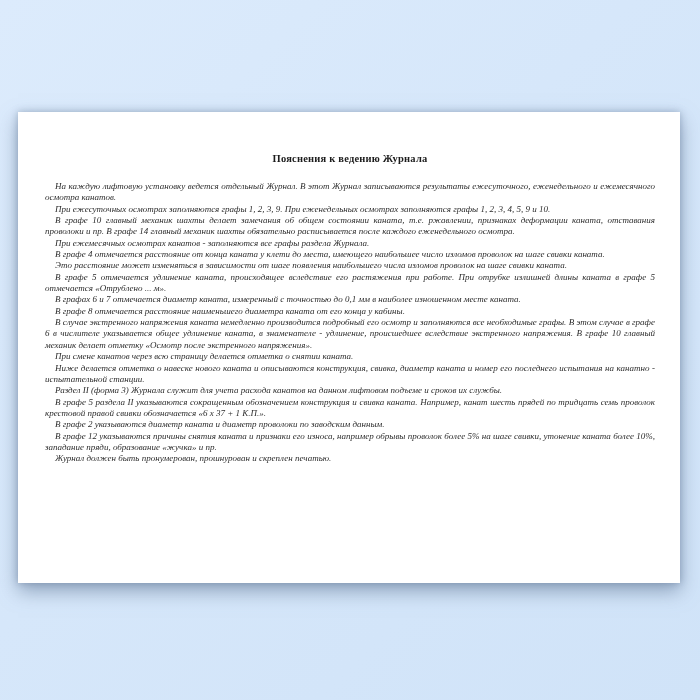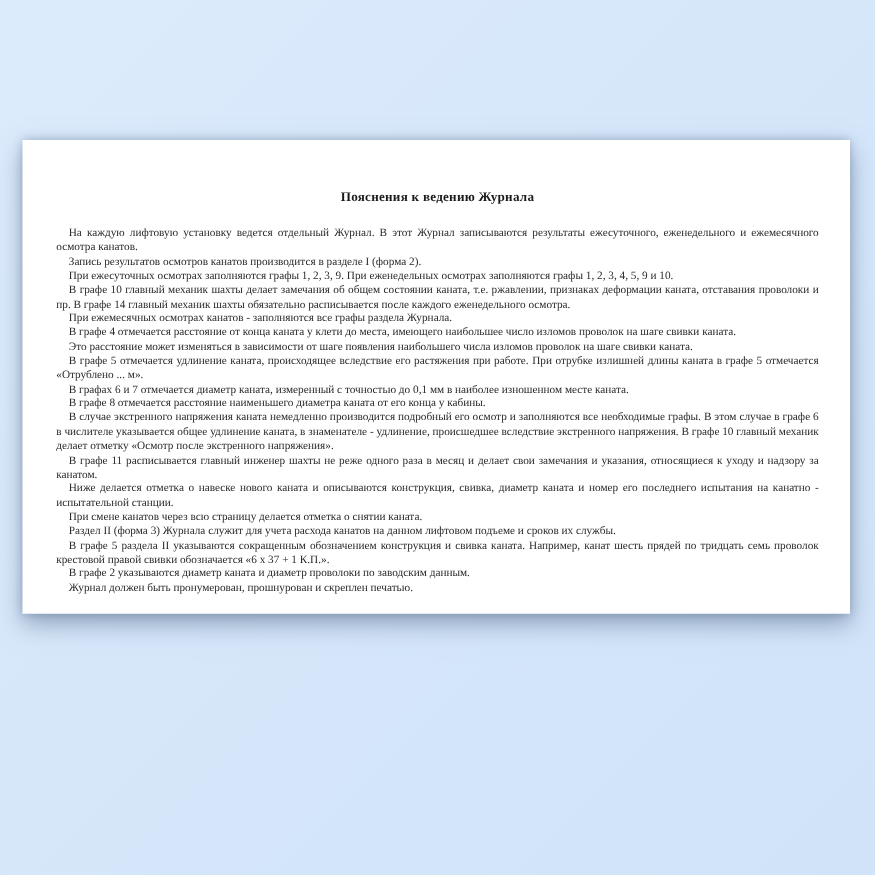--- a/index.html
+++ b/index.html
@@ -12,21 +12,21 @@
     overflow: hidden;
     position: relative;
     background: linear-gradient(135deg, #dcebfc 0%, #d6e7fa 45%, #d0e3f8 100%);
     font-family: "Liberation Serif", serif;
   }
   .page {
     position: absolute;
     left: 18px;
     top: 112px;
     width: 662px;
-    height: 379px;
+    height: 471px;
     background: #ffffff;
     box-shadow:
       0 8px 18px rgba(96, 118, 148, 0.60),
       0 0 7px rgba(96, 118, 148, 0.45);
     box-sizing: border-box;
     padding: 41px 25px 0 27px;
   }
   .doc-title {
     margin: 0 0 17px 0;
     text-align: center;
@@ -35,40 +35,40 @@
     color: #1c1c1c;
     letter-spacing: 0.2px;
   }
   .doc-body p {
     margin: 0;
     font-size: 9px;
     line-height: 11.35px;
     color: #2b2b2b;
     text-align: justify;
     text-indent: 10px;
+    font-style: italic;
   }
 </style>
 </head>
 <body>
 
 <div class="page">
   <h1 class="doc-title">Пояснения к ведению Журнала</h1>
   <div class="doc-body">
     <p>На каждую лифтовую установку ведется отдельный Журнал. В этот Журнал записываются результаты ежесуточного, еженедельного и ежемесячного осмотра канатов.</p>
-    <p>Запись результатов осмотров канатов производится в разделе I (форма 2).</p>
     <p>При ежесуточных осмотрах заполняются графы 1, 2, 3, 9. При еженедельных осмотрах заполняются графы 1, 2, 3, 4, 5, 9 и 10.</p>
     <p>В графе 10 главный механик шахты делает замечания об общем состоянии каната, т.е. ржавлении, признаках деформации каната, отставания проволоки и пр. В графе 14 главный механик шахты обязательно расписывается после каждого еженедельного осмотра.</p>
     <p>При ежемесячных осмотрах канатов - заполняются все графы раздела Журнала.</p>
     <p>В графе 4 отмечается расстояние от конца каната у клети до места, имеющего наибольшее число изломов проволок на шаге свивки каната.</p>
     <p>Это расстояние может изменяться в зависимости от шаге появления наибольшего числа изломов проволок на шаге свивки каната.</p>
     <p>В графе 5 отмечается удлинение каната, происходящее вследствие его растяжения при работе. При отрубке излишней длины каната в графе 5 отмечается «Отрублено ... м».</p>
     <p>В графах 6 и 7 отмечается диаметр каната, измеренный с точностью до 0,1 мм в наиболее изношенном месте каната.</p>
     <p>В графе 8 отмечается расстояние наименьшего диаметра каната от его конца у кабины.</p>
     <p>В случае экстренного напряжения каната немедленно производится подробный его осмотр и заполняются все необходимые графы. В этом случае в графе 6 в числителе указывается общее удлинение каната, в знаменателе - удлинение, происшедшее вследствие экстренного напряжения. В графе 10 главный механик делает отметку «Осмотр после экстренного напряжения».</p>
-    <p>В графе 11 расписывается главный инженер шахты не реже одного раза в месяц и делает свои замечания и указания, относящиеся к уходу и надзору за канатом.</p>
+    <p>При смене канатов через всю страницу делается отметка о снятии каната.</p>
     <p>Ниже делается отметка о навеске нового каната и описываются конструкция, свивка, диаметр каната и номер его последнего испытания на канатно - испытательной станции.</p>
-    <p>При смене канатов через всю страницу делается отметка о снятии каната.</p>
     <p>Раздел II (форма 3) Журнала служит для учета расхода канатов на данном лифтовом подъеме и сроков их службы.</p>
     <p>В графе 5 раздела II указываются сокращенным обозначением конструкция и свивка каната. Например, канат шесть прядей по тридцать семь проволок крестовой правой свивки обозначается «6 х 37 + 1 К.П.».</p>
     <p>В графе 2 указываются диаметр каната и диаметр проволоки по заводским данным.</p>
+    <p>В графе 12 указываются причины снятия каната и признаки его износа, например обрывы проволок более 5% на шаге свивки, утонение каната более 10%, западание пряди, образование «жучка» и пр.</p>
     <p>Журнал должен быть пронумерован, прошнурован и скреплен печатью.</p>
   </div>
 </div>
 
 </body></html>

